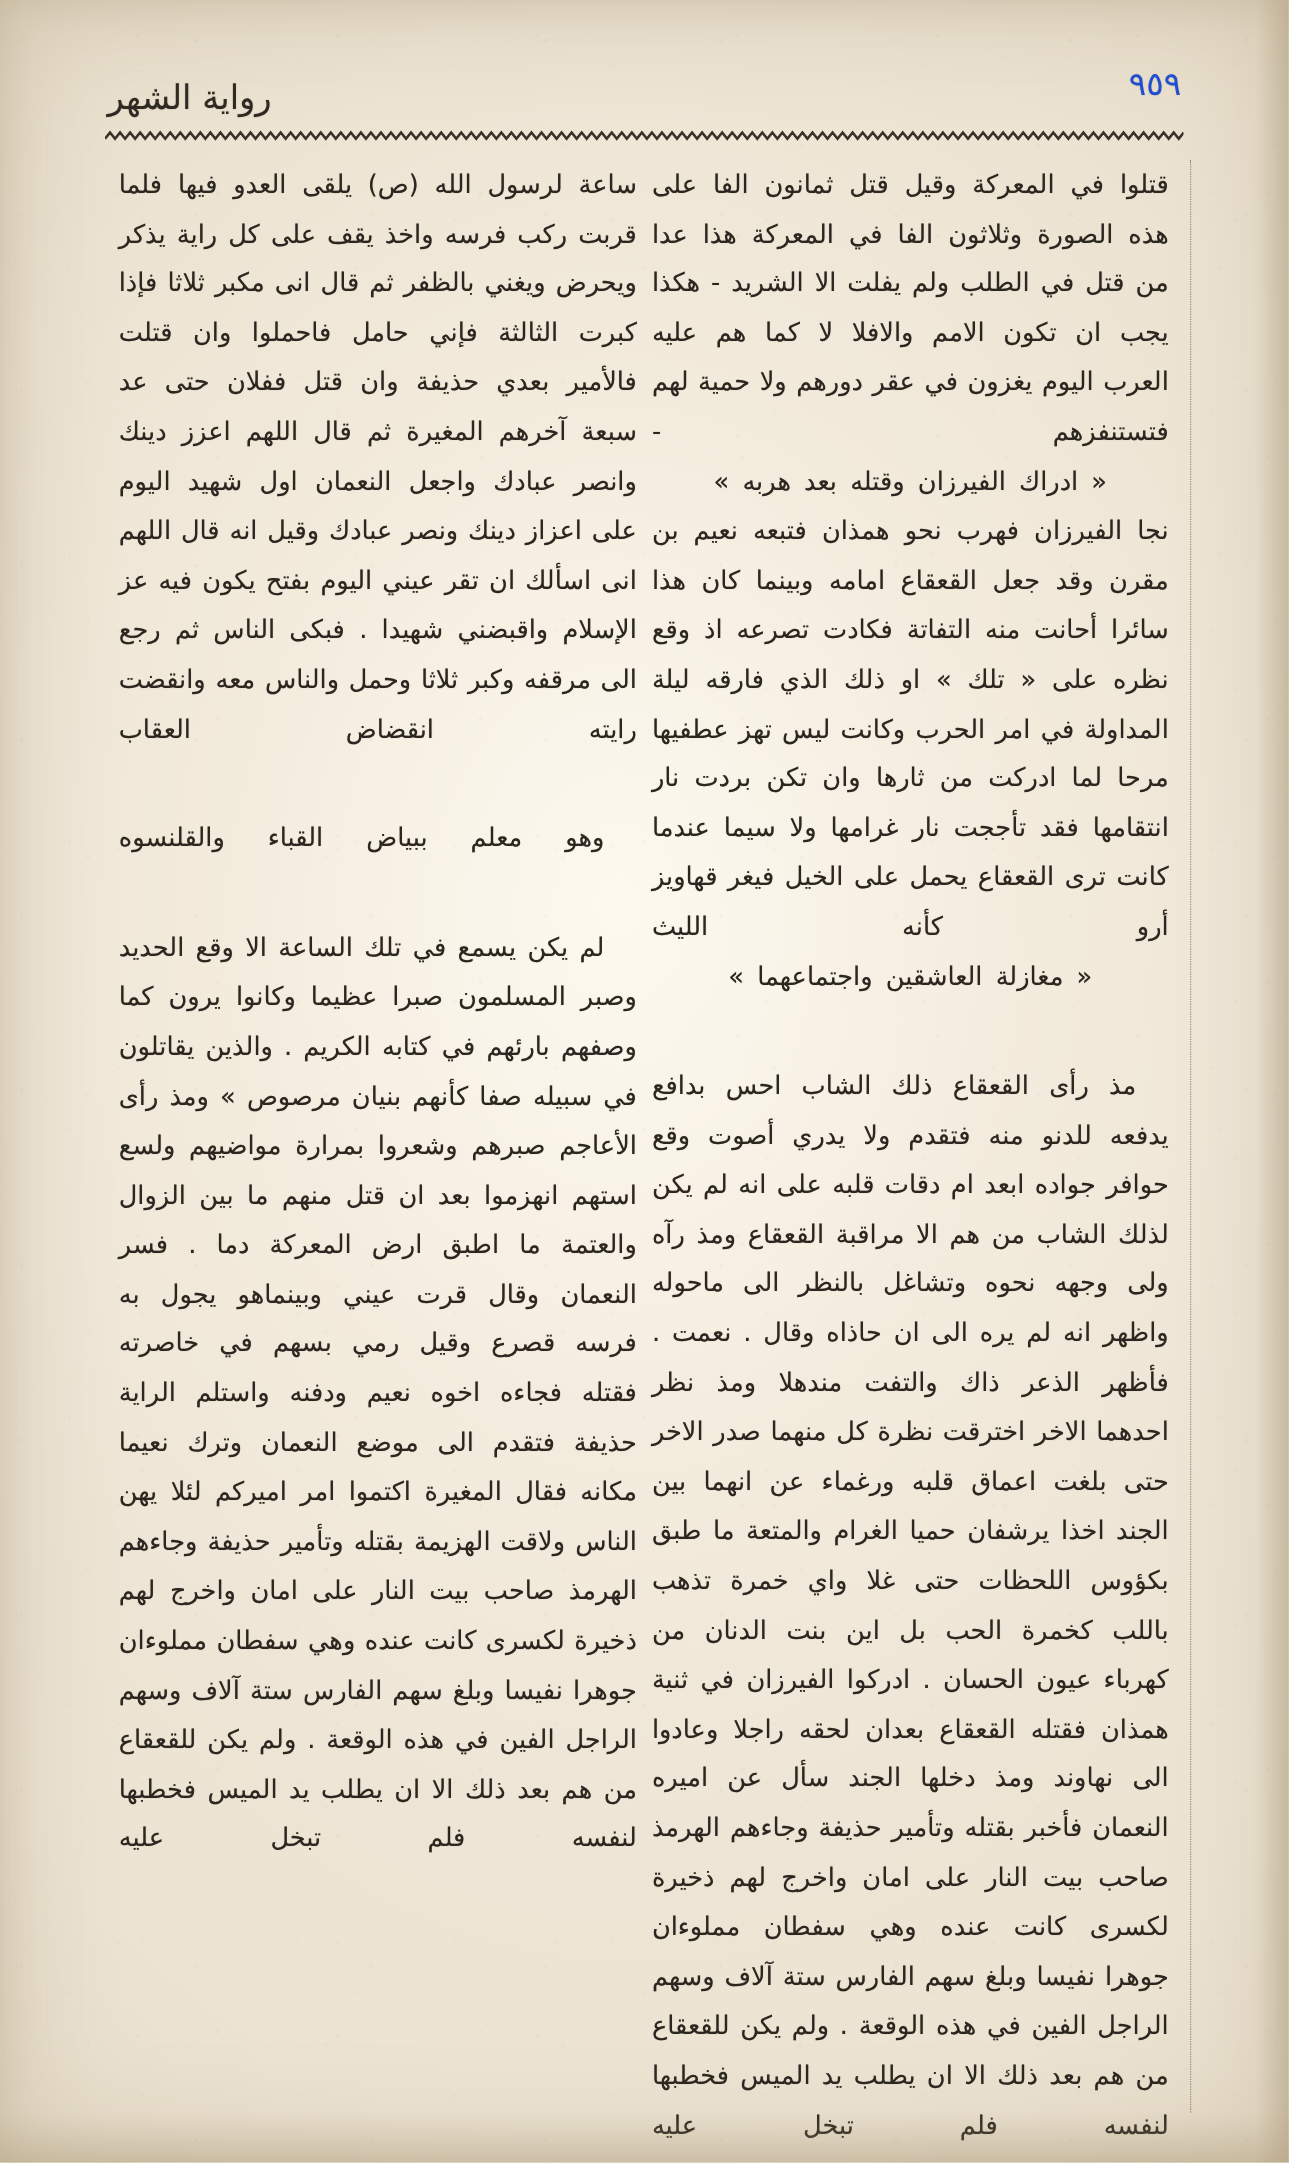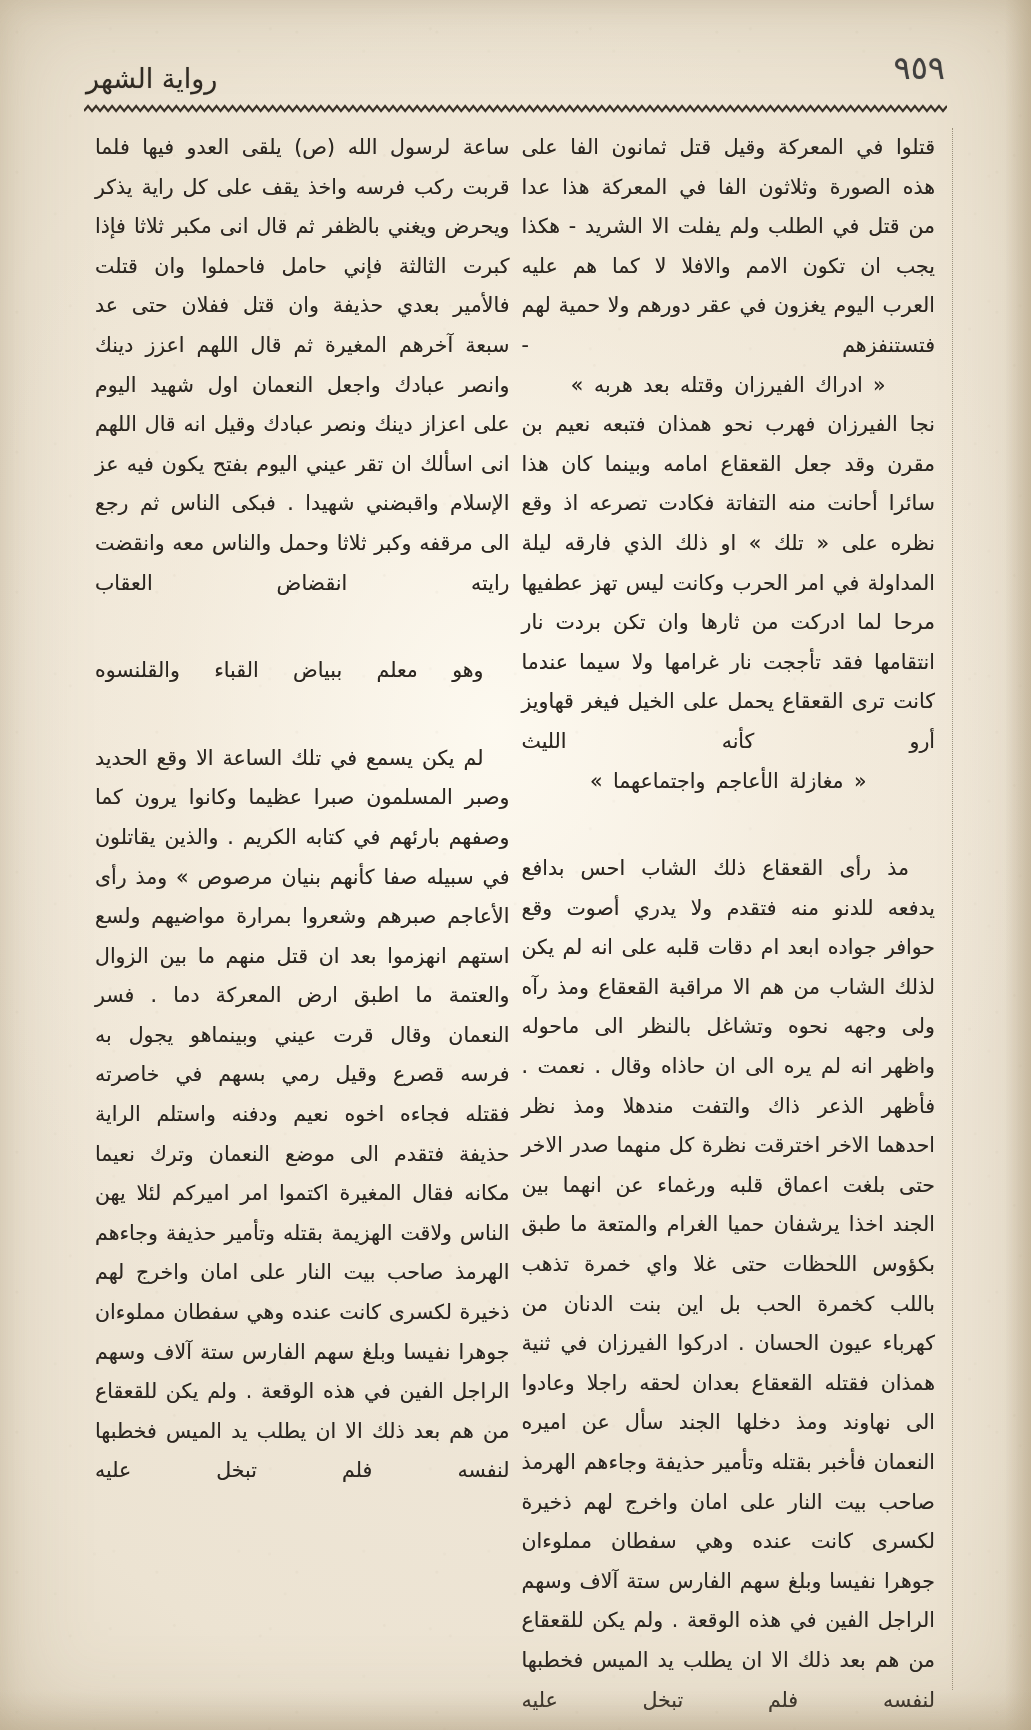--- a/index.html
+++ b/index.html
@@ -78,22 +78,22 @@
   }
   .masthead-title {
     font-size: 27px;
     color: #2f2a23;
     letter-spacing: 0;
     text-shadow: 0 0 1px rgba(60,50,35,.35);
     padding-right: 96px;
     margin-top: 20px;
   }
   .masthead-folio {
-    font-size: 32px;
-    color: #404040;
+    font-size: 26px;
+    color: #1d4ed8;
     letter-spacing: 2px;
     text-shadow: 0 0 1px rgba(60,50,35,.35);
     padding-left: 14px;
   }
 
   
   .rule {
     position: absolute;
     top: 103px;
     left: 84px;
@@ -171,21 +171,21 @@
     <div class="col col-right">
       <p class="para">ساعة لرسول الله (ص) يلقى العدو فيها فلما قربت ركب فرسه واخذ يقف على كل راية يذكر ويحرض ويغني بالظفر ثم قال انى مكبر ثلاثا فإذا كبرت الثالثة فإني حامل فاحملوا وان قتلت فالأمير بعدي حذيفة وان قتل ففلان حتى عد سبعة آخرهم المغيرة ثم قال اللهم اعزز دينك وانصر عبادك واجعل النعمان اول شهيد اليوم على اعزاز دينك ونصر عبادك وقيل انه قال اللهم انى اسألك ان تقر عيني اليوم بفتح يكون فيه عز الإسلام واقبضني شهيدا . فبكى الناس ثم رجع الى مرقفه وكبر ثلاثا وحمل والناس معه وانقضت رايته انقضاض العقاب</p>
       <p class="para indent">وهو معلم ببياض القباء والقلنسوه</p>
       <p class="para indent">لم يكن يسمع في تلك الساعة الا وقع الحديد وصبر المسلمون صبرا عظيما وكانوا يرون كما وصفهم بارئهم في كتابه الكريم . والذين يقاتلون في سبيله صفا كأنهم بنيان مرصوص » ومذ رأى الأعاجم صبرهم وشعروا بمرارة مواضيهم ولسع استهم انهزموا بعد ان قتل منهم ما بين الزوال والعتمة ما اطبق ارض المعركة دما . فسر النعمان وقال قرت عيني وبينماهو يجول به فرسه قصرع وقيل رمي بسهم في خاصرته فقتله فجاءه اخوه نعيم ودفنه واستلم الراية حذيفة فتقدم الى موضع النعمان وترك نعيما مكانه فقال المغيرة اكتموا امر اميركم لئلا يهن الناس ولاقت الهزيمة بقتله وتأمير حذيفة وجاءهم الهرمذ صاحب بيت النار على امان واخرج لهم ذخيرة لكسرى كانت عنده وهي سفطان مملوءان جوهرا نفيسا وبلغ سهم الفارس ستة آلاف وسهم الراجل الفين في هذه الوقعة . ولم يكن للقعقاع من هم بعد ذلك الا ان يطلب يد الميس فخطبها لنفسه فلم تبخل عليه</p>
     </div>
 
     <div class="col col-left">
       <p class="para">قتلوا في المعركة وقيل قتل ثمانون الفا على هذه الصورة وثلاثون الفا في المعركة هذا عدا من قتل في الطلب ولم يفلت الا الشريد - هكذا يجب ان تكون الامم والافلا لا كما هم عليه العرب اليوم يغزون في عقر دورهم ولا حمية لهم فتستنفزهم -</p>
       <p class="para heading">«   ادراك الفيرزان وقتله بعد هربه   »</p>
       <p class="para">نجا الفيرزان فهرب نحو همذان فتبعه نعيم بن مقرن وقد جعل القعقاع امامه وبينما كان هذا سائرا أحانت منه التفاتة فكادت تصرعه اذ وقع نظره على « تلك » او ذلك الذي فارقه ليلة المداولة في امر الحرب وكانت ليس تهز عطفيها مرحا لما ادركت من ثارها وان تكن بردت نار انتقامها فقد تأججت نار غرامها ولا سيما عندما كانت ترى القعقاع يحمل على الخيل فيغر قهاويز أرو كأنه الليث</p>
-      <p class="para heading">«   مغازلة الأعاجم واجتماعهما   »</p>
+      <p class="para heading">«   مغازلة العاشقين واجتماعهما   »</p>
       <p class="para indent">مذ رأى القعقاع ذلك الشاب احس بدافع يدفعه للدنو منه فتقدم ولا يدري أصوت وقع حوافر جواده ابعد ام دقات قلبه على انه لم يكن لذلك الشاب من هم الا مراقبة القعقاع ومذ رآه ولى وجهه نحوه وتشاغل بالنظر الى ماحوله واظهر انه لم يره الى ان حاذاه وقال . نعمت . فأظهر الذعر ذاك والتفت مندهلا ومذ نظر احدهما الاخر اخترقت نظرة كل منهما صدر الاخر حتى بلغت اعماق قلبه ورغماء عن انهما بين الجند اخذا يرشفان حميا الغرام والمتعة ما طبق بكؤوس اللحظات حتى غلا واي خمرة تذهب باللب كخمرة الحب بل اين بنت الدنان من كهرباء عيون الحسان . ادركوا الفيرزان في ثنية همذان فقتله القعقاع بعدان لحقه راجلا وعادوا الى نهاوند ومذ دخلها الجند سأل عن اميره النعمان فأخبر بقتله وتأمير حذيفة وجاءهم الهرمذ صاحب بيت النار على امان واخرج لهم ذخيرة لكسرى كانت عنده وهي سفطان مملوءان جوهرا نفيسا وبلغ سهم الفارس ستة آلاف وسهم الراجل الفين في هذه الوقعة . ولم يكن للقعقاع من هم بعد ذلك الا ان يطلب يد الميس فخطبها لنفسه فلم تبخل عليه</p>
       <p class="para signature">ابن البادية</p>
     </div>
 
   </div>
 </div>
 
 <div class="vignette"></div>
 <div class="edge-right"></div>
 <div class="edge-bottom"></div>

